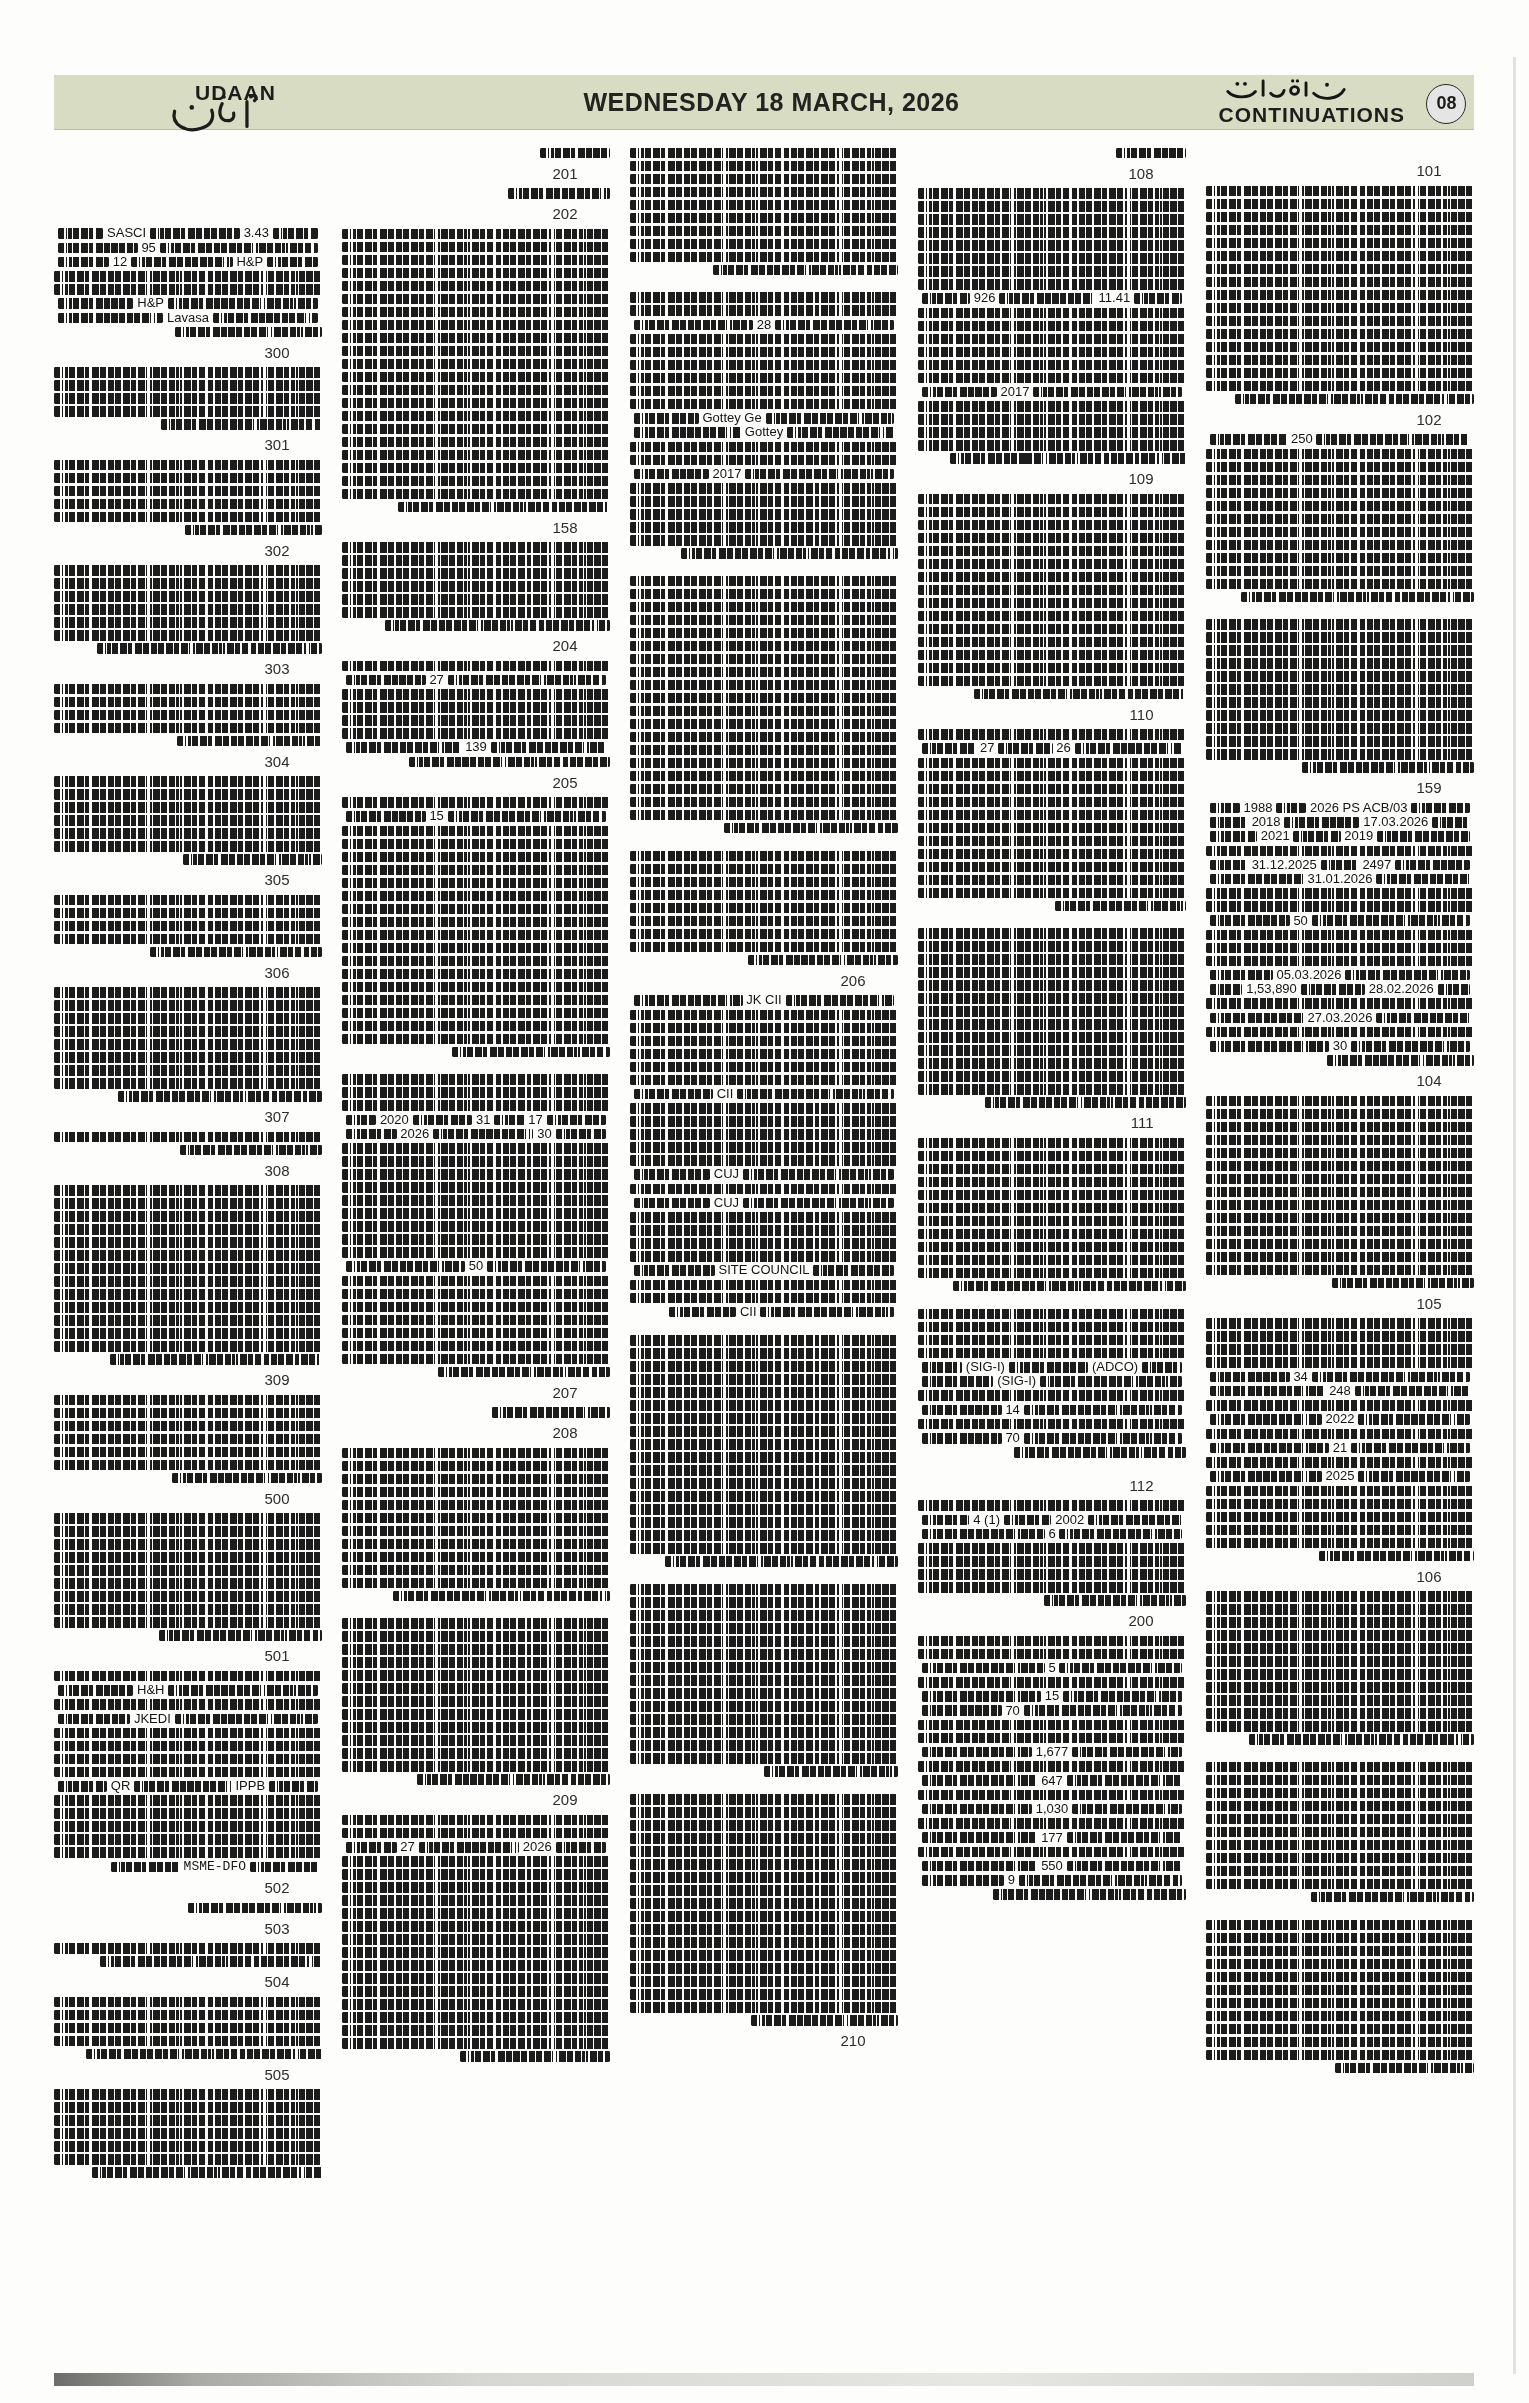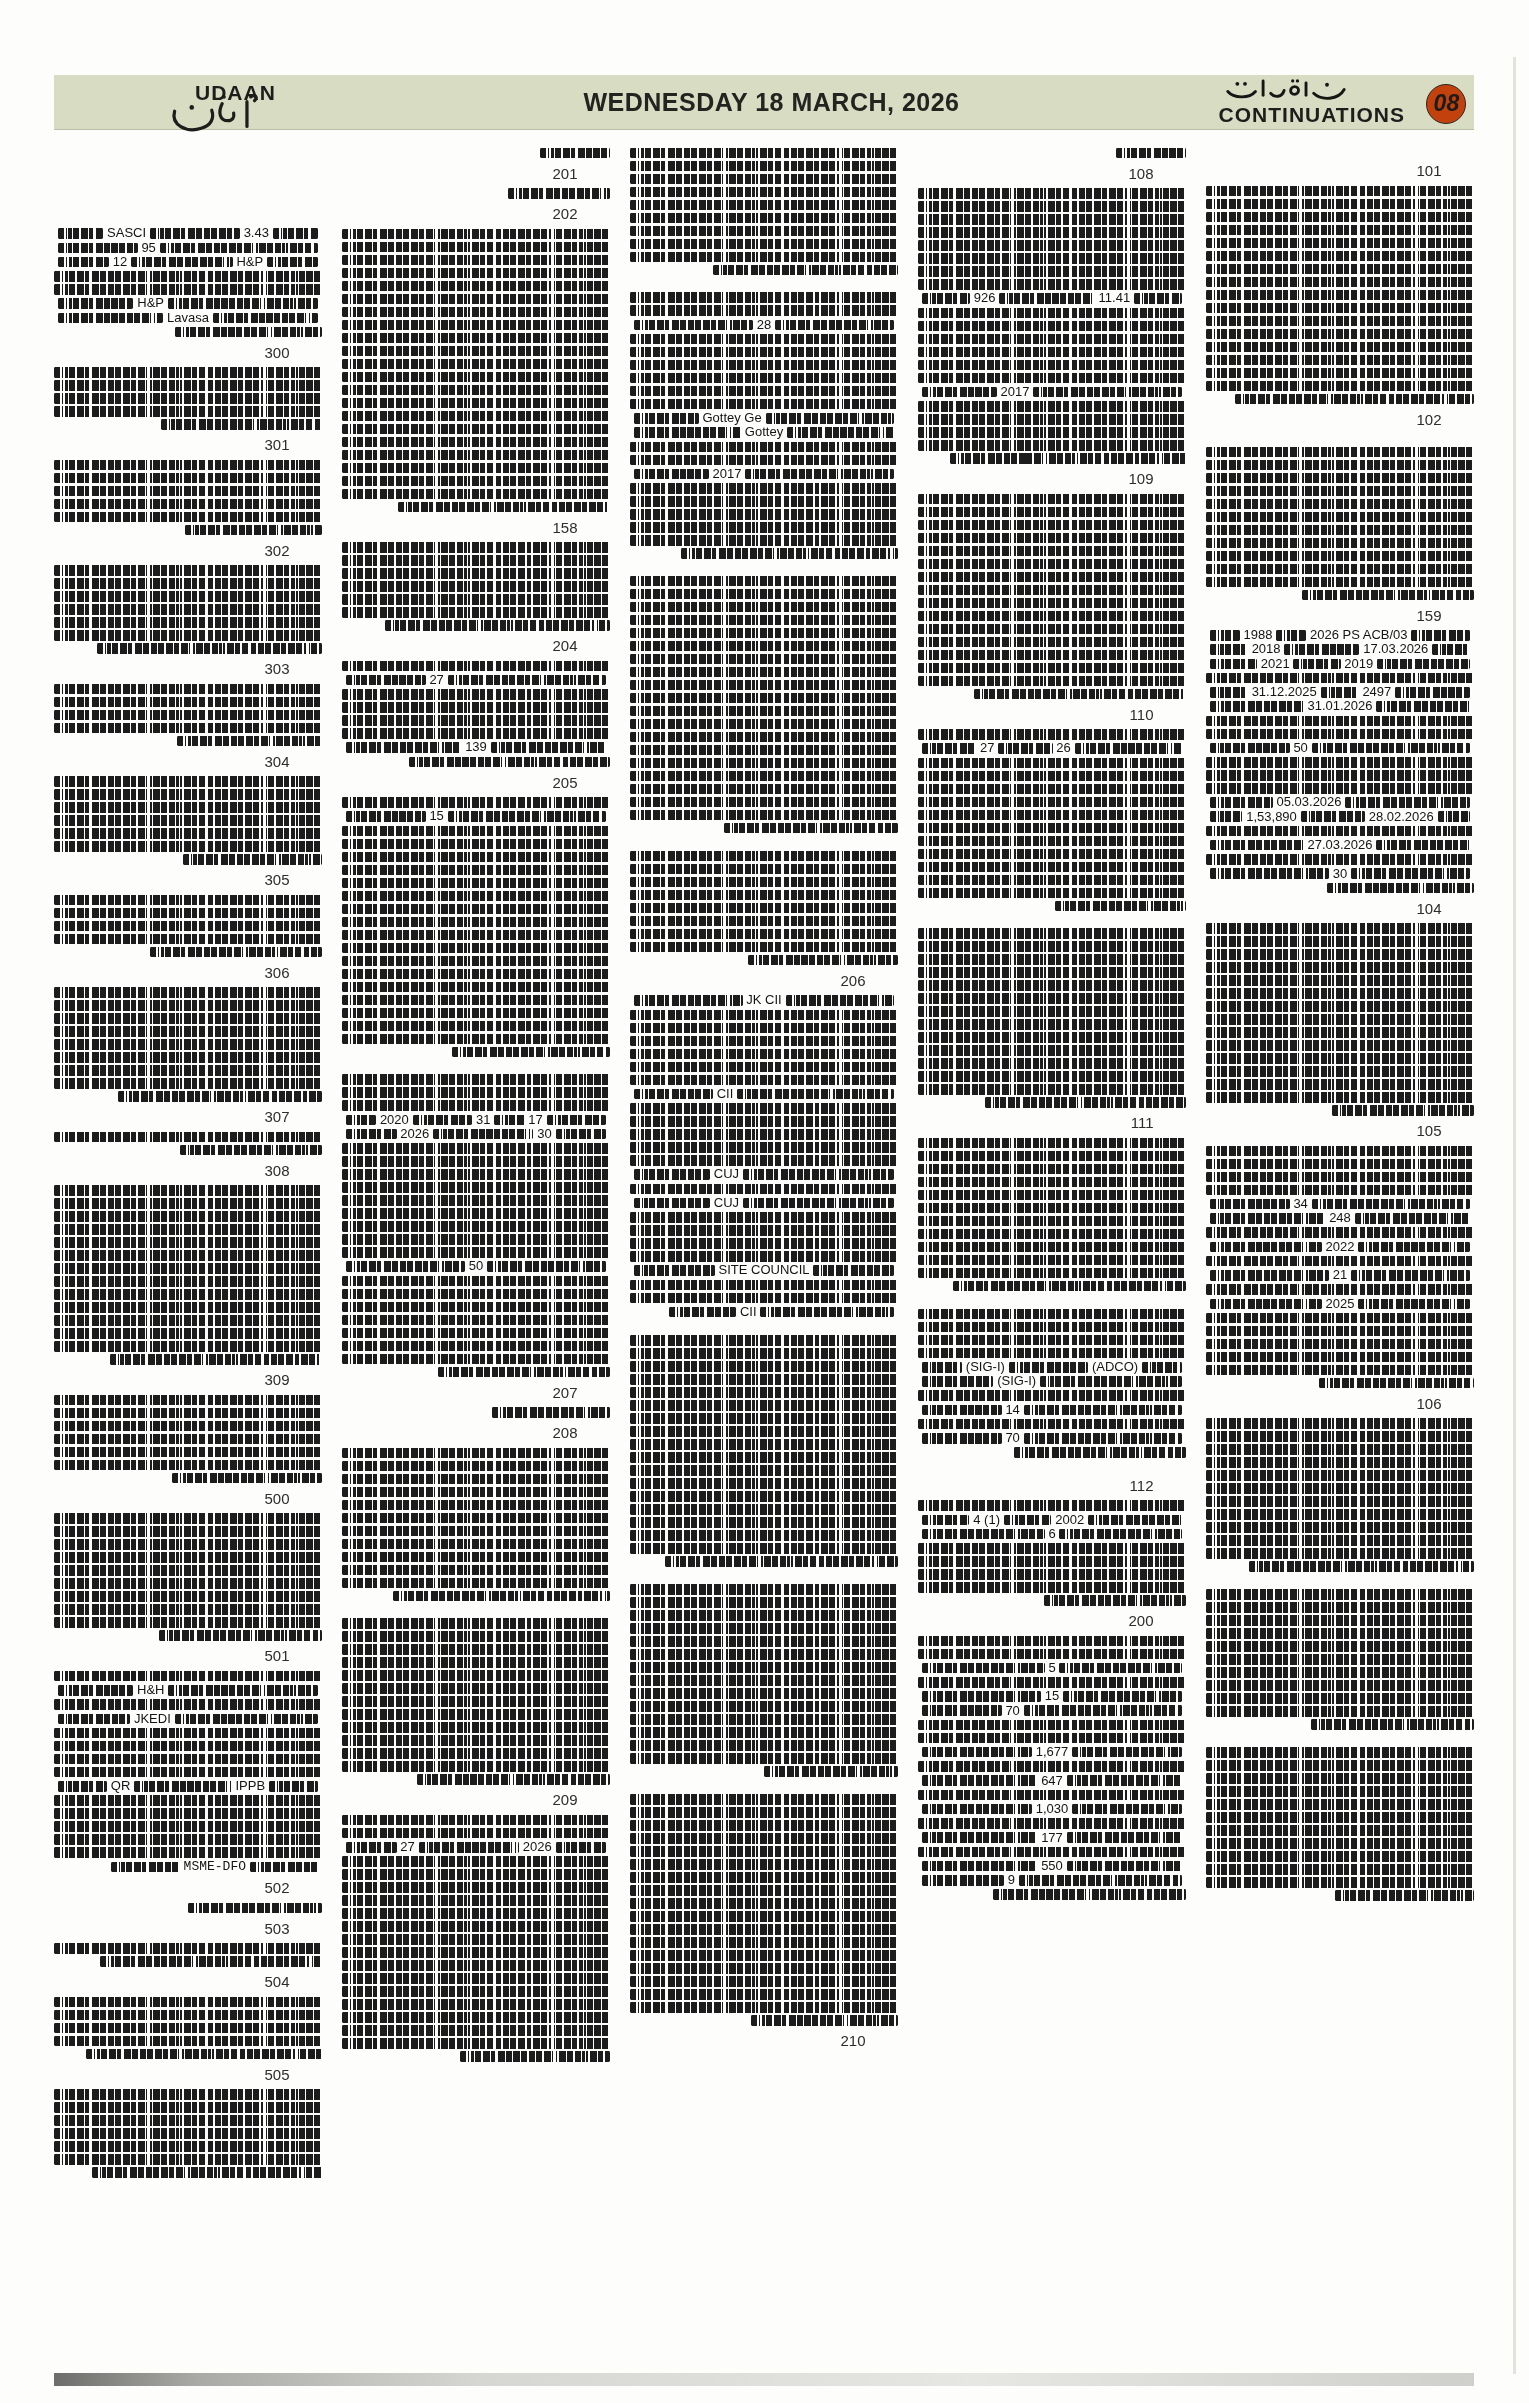--- a/index.html
+++ b/index.html
@@ -11,22 +11,22 @@
             background:#d7dcc3;border-bottom:1px solid #b9bfa6;}
   .m-latin{position:absolute;left:141px;top:5.7px;font-size:21px;font-weight:bold;
            letter-spacing:1px;color:#1d1d1b;}
   .m-urdu{position:absolute;left:113px;top:19px;}
   .m-date{position:absolute;left:15px;right:0;top:13.4px;text-align:center;font-size:25px;
           font-weight:bold;color:#23231f;letter-spacing:0.5px;}
   .m-right{position:absolute;right:69px;top:2.9px;text-align:right;}
   .m-sec-urdu{display:block;margin-left:auto;margin-right:57px;}
   .m-sec-latin{font-size:21px;font-weight:bold;color:#1d1d1b;letter-spacing:1px;}
   .badge{position:absolute;right:7.6px;top:8.6px;width:38px;height:38px;border-radius:50%;
-         background:#c2410c;border:1.9px solid #2a2a26;display:flex;align-items:center;
-         justify-content:center;font-size:23px;font-weight:bold;color:#1c1c1a;font-style:italic;}
+         background:#e5e5e5;border:1.9px solid #2a2a26;display:flex;align-items:center;
+         justify-content:center;font-size:18px;font-weight:bold;color:#1c1c1a;}
   
   .cols{position:absolute;left:54px;top:145px;width:1420px;display:flex;gap:20px;
         align-items:flex-start;}
   .col{width:268px;flex:0 0 268px;direction:rtl;}
   .para{margin-bottom:1.9px;}
   .pl,.seg{height:10.5px;border-radius:1.4px;
     background-image:
       repeating-linear-gradient(90deg,rgba(253,253,251,0) 0 8.6px,rgba(253,253,251,1) 8.6px 10.5px,
         rgba(253,253,251,0) 10.5px 35px,rgba(253,253,251,1) 35px 38px,rgba(253,253,251,0) 38px 58px),
       repeating-linear-gradient(90deg,#1c1c1c 0 5.7px,#fdfdfb 5.7px 7.6px,#1c1c1c 7.6px 14.3px,#fdfdfb 14.3px 15.3px);}
@@ -939,20 +939,39 @@
           <div class="pl"></div>
           <div class="pl"></div>
           <div class="pl"></div>
           <div class="pl"></div>
           <div class="pl"></div>
           <div class="pl"></div>
           <div class="pl"></div>
           <div class="pl last" style="width: 89%;"></div>
         </div>
         <div class="sec">102</div>
+        <div class="para">
+          <div class="pl-row">
+            <span class="seg wide"></span>
+            <span class="frag">250</span>
+            <span class="seg"></span>
+          </div>
+          <div class="pl"></div>
+          <div class="pl"></div>
+          <div class="pl"></div>
+          <div class="pl"></div>
+          <div class="pl"></div>
+          <div class="pl"></div>
+          <div class="pl"></div>
+          <div class="pl"></div>
+          <div class="pl"></div>
+          <div class="pl"></div>
+          <div class="pl"></div>
+          <div class="pl last" style="width: 87%;"></div>
+        </div>
         <div class="gapb"></div>
         <div class="para">
           <div class="pl"></div>
           <div class="pl"></div>
           <div class="pl"></div>
           <div class="pl"></div>
           <div class="pl"></div>
           <div class="pl"></div>
           <div class="pl"></div>
           <div class="pl"></div>

